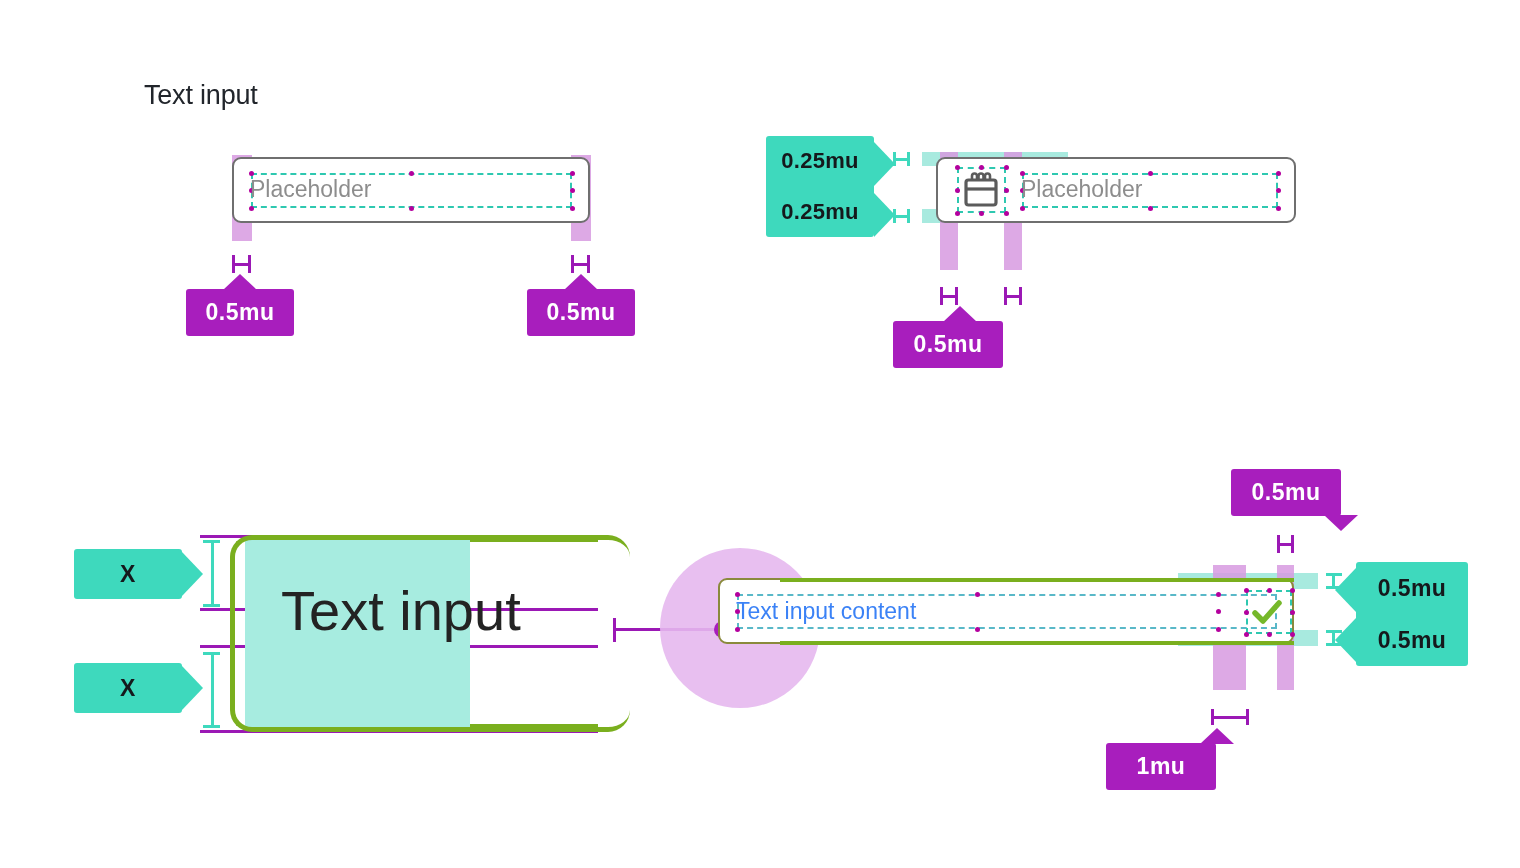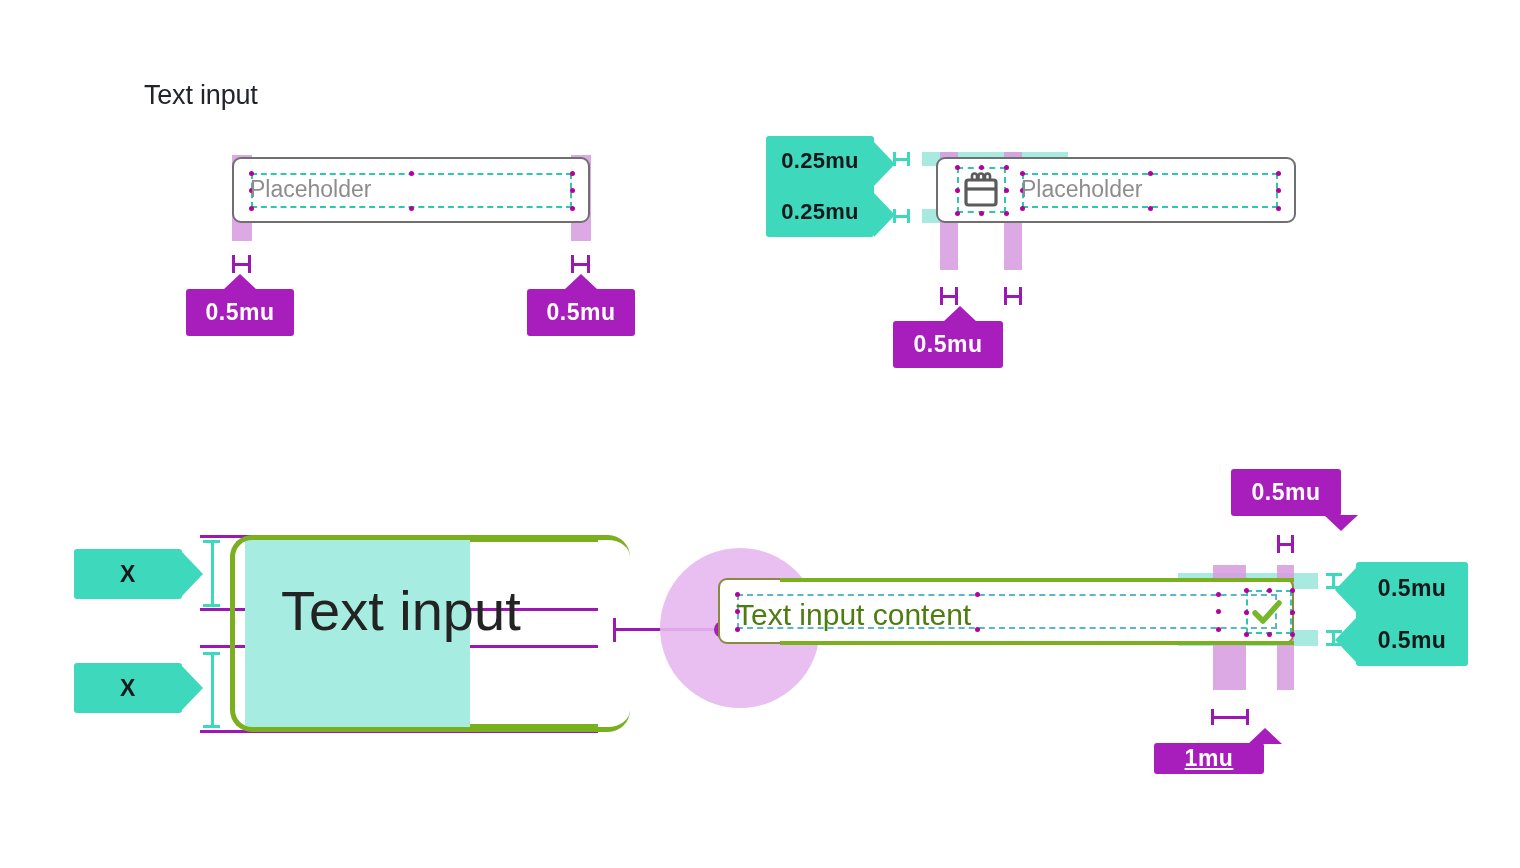--- a/index.html
+++ b/index.html
@@ -36,22 +36,22 @@
   }
   .ph-text {
     font-family: "Liberation Sans", sans-serif;
     font-size: 23px;
     color: #8d8d8d;
     white-space: nowrap;
     line-height: 1;
   }
   .val-text {
     font-family: "Liberation Sans", sans-serif;
-    font-size: 30px;
-    color: #4d7c0f;
+    font-size: 23px;
+    color: #3b82f6;
     white-space: nowrap;
     line-height: 1;
   }
 
   
   .dash-box {
     border: 2px dashed #2ec8b0;
     background: transparent;
   }
   .dot {
@@ -400,18 +400,18 @@
     <span class="arrow-left" style="top:56px;"></span>
     <div style="position:absolute; left:0; top:0; width:112px; height:52px; display:flex; align-items:center; justify-content:center;
                 font-weight:bold; font-size:23px; color:#15191c; letter-spacing:0.4px;">0.5mu</div>
     <div style="position:absolute; left:0; top:52px; width:112px; height:52px; display:flex; align-items:center; justify-content:center;
                 font-weight:bold; font-size:23px; color:#15191c; letter-spacing:0.4px;">0.5mu</div>
   </div>
 
   <div class="w-mark" style="left:1211px; top:709px; width:38px; height:16px;">
       <i></i>
     </div>
-  <div class="badge badge-purple" style="left:1154px; top:743px; width:110px; height:31px;text-decoration:underline;">
+  <div class="badge badge-purple" style="left:1106px; top:743px; width:110px; height:47px;">
     <span class="notch-up" style="margin-left:39px;"></span>
     <span>1mu</span>
   </div>
 
 </div>
 
 </body></html>

